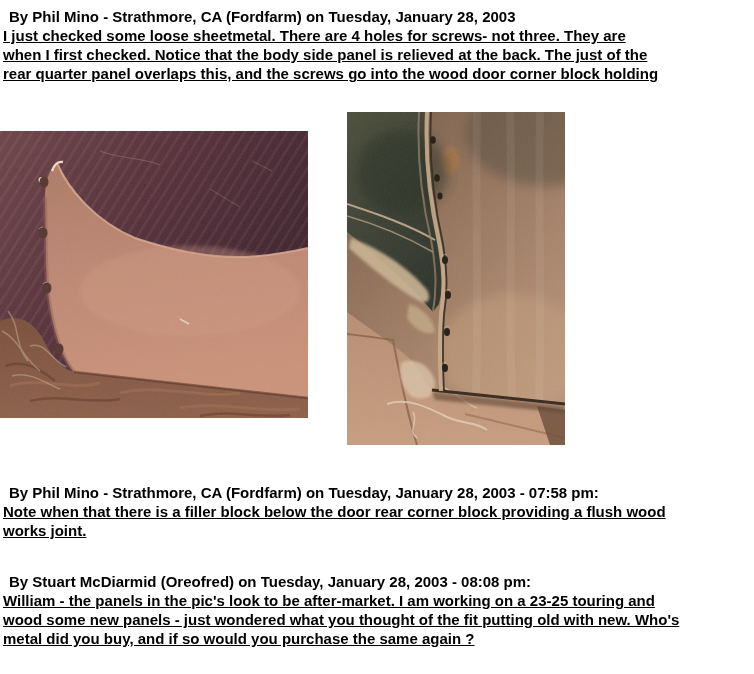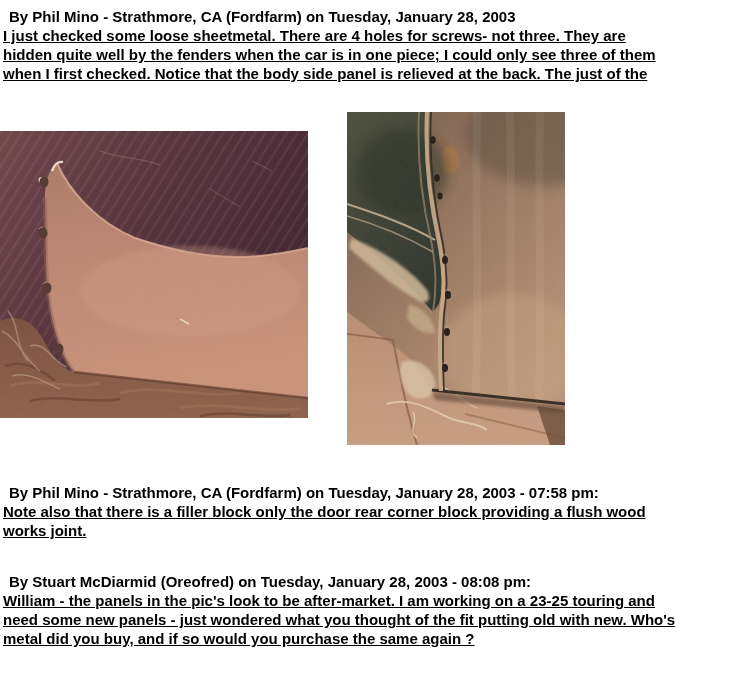--- a/index.html
+++ b/index.html
@@ -20,22 +20,22 @@
   #rightPhoto{left:347px;top:112px;}
 </style>
 </head>
 <body>
 
 <div id="canvas">
 
   <div class="post" id="post1">
     <div class="line hline">By Phil Mino - Strathmore, CA (Fordfarm) on Tuesday, January 28, 2003</div>
     <div class="line bline">I just checked some loose sheetmetal. There are 4 holes for screws- not three. They are</div>
-    <div class="line bline">hidden quite well by the fenders when the car is in one piece; I could only see three of them</div>
     <div class="line bline">when I first checked. Notice that the body side panel is relieved at the back. The just of the</div>
+    <div class="line bline">rear quarter panel overlaps this, and the screws go into the wood door corner block holding</div>
   </div>
 
   <svg class="photo" id="leftPhoto" width="308" height="287" viewBox="0 0 308 287" xmlns="http://www.w3.org/2000/svg">
     <defs>
       <linearGradient id="lpCarpet" x1="0" y1="0" x2="1" y2="0.6">
         <stop offset="0" stop-color="#6d4347"></stop>
         <stop offset="0.4" stop-color="#57303a"></stop>
         <stop offset="0.75" stop-color="#452631"></stop>
         <stop offset="1" stop-color="#3a2029"></stop>
       </linearGradient>
@@ -181,24 +181,24 @@
       <ellipse cx="100" cy="220" rx="3" ry="4"></ellipse>
       <ellipse cx="98" cy="256" rx="3" ry="4"></ellipse>
       <path d="M95,144 a4,5 0 0 1 5,-1 M98,179 a4,5 0 0 1 5,-1 M97,216 a4,5 0 0 1 5,-1 M95,252 a4,5 0 0 1 5,-1" stroke="rgba(230,205,175,0.4)" stroke-width="1" fill="none"></path>
     </g>
 
     <rect width="218" height="333" fill="#ffffff" filter="url(#rpGrain)" opacity="0.25"></rect>
   </svg>
 
   <div class="post" id="post2">
     <div class="line hline">By Phil Mino - Strathmore, CA (Fordfarm) on Tuesday, January 28, 2003 - 07:58 pm:</div>
-    <div class="line bline">Note also that there is a filler block only the door rear corner block providing a flush wood</div>
+    <div class="line bline">Note when that there is a filler block below the door rear corner block providing a flush wood</div>
     <div class="line bline">works joint.</div>
   </div>
 
   <div class="post" id="post3">
     <div class="line hline">By Stuart McDiarmid (Oreofred) on Tuesday, January 28, 2003 - 08:08 pm:</div>
     <div class="line bline">William - the panels in the pic's look to be after-market. I am working on a 23-25 touring and</div>
-    <div class="line bline">need some new panels - just wondered what you thought of the fit putting old with new. Who's</div>
+    <div class="line bline">wood some new panels - just wondered what you thought of the fit putting old with new. Who's</div>
     <div class="line bline">metal did you buy, and if so would you purchase the same again ?</div>
   </div>
 
 </div>
 
 </body></html>

